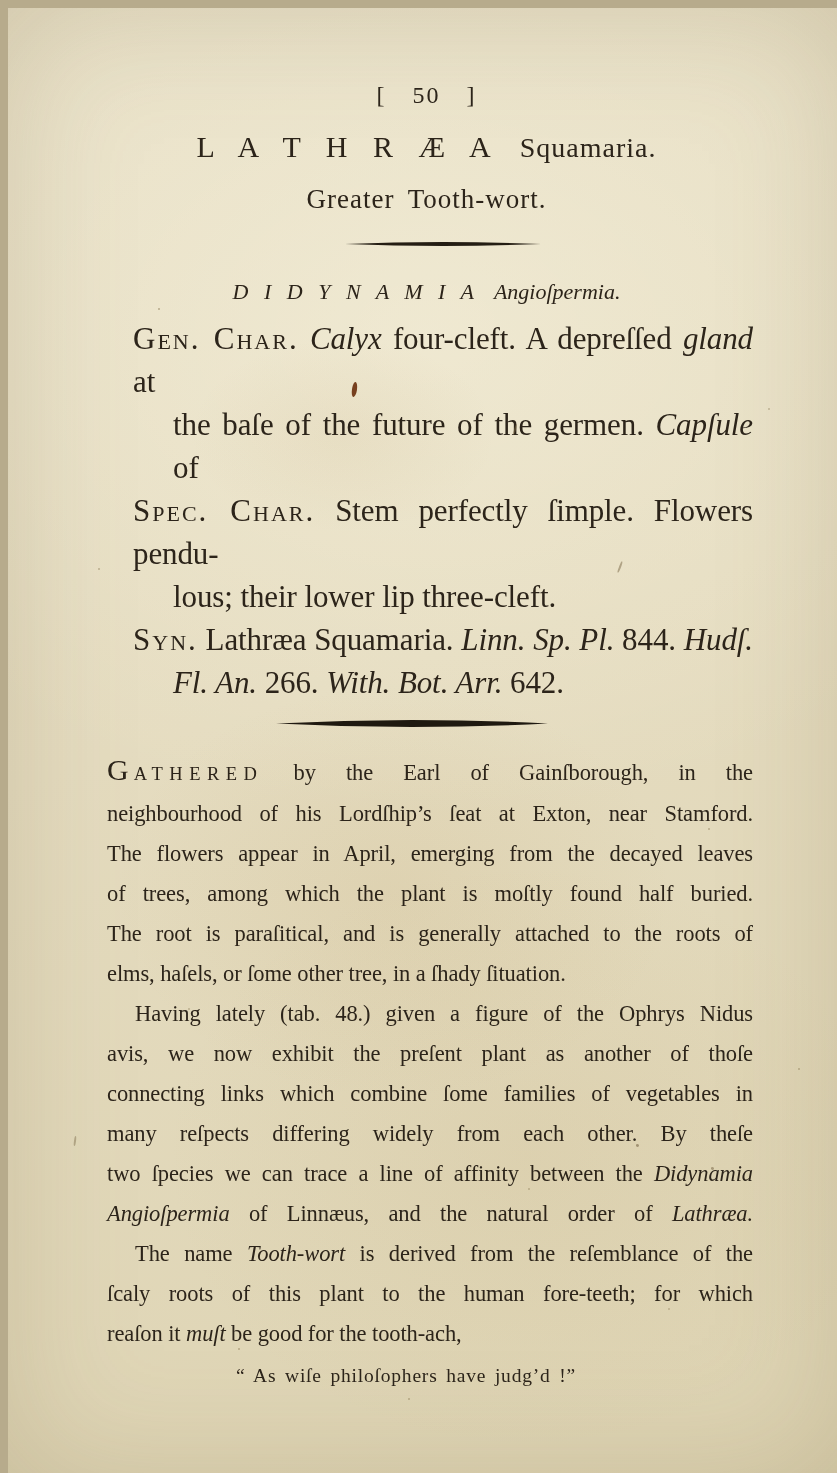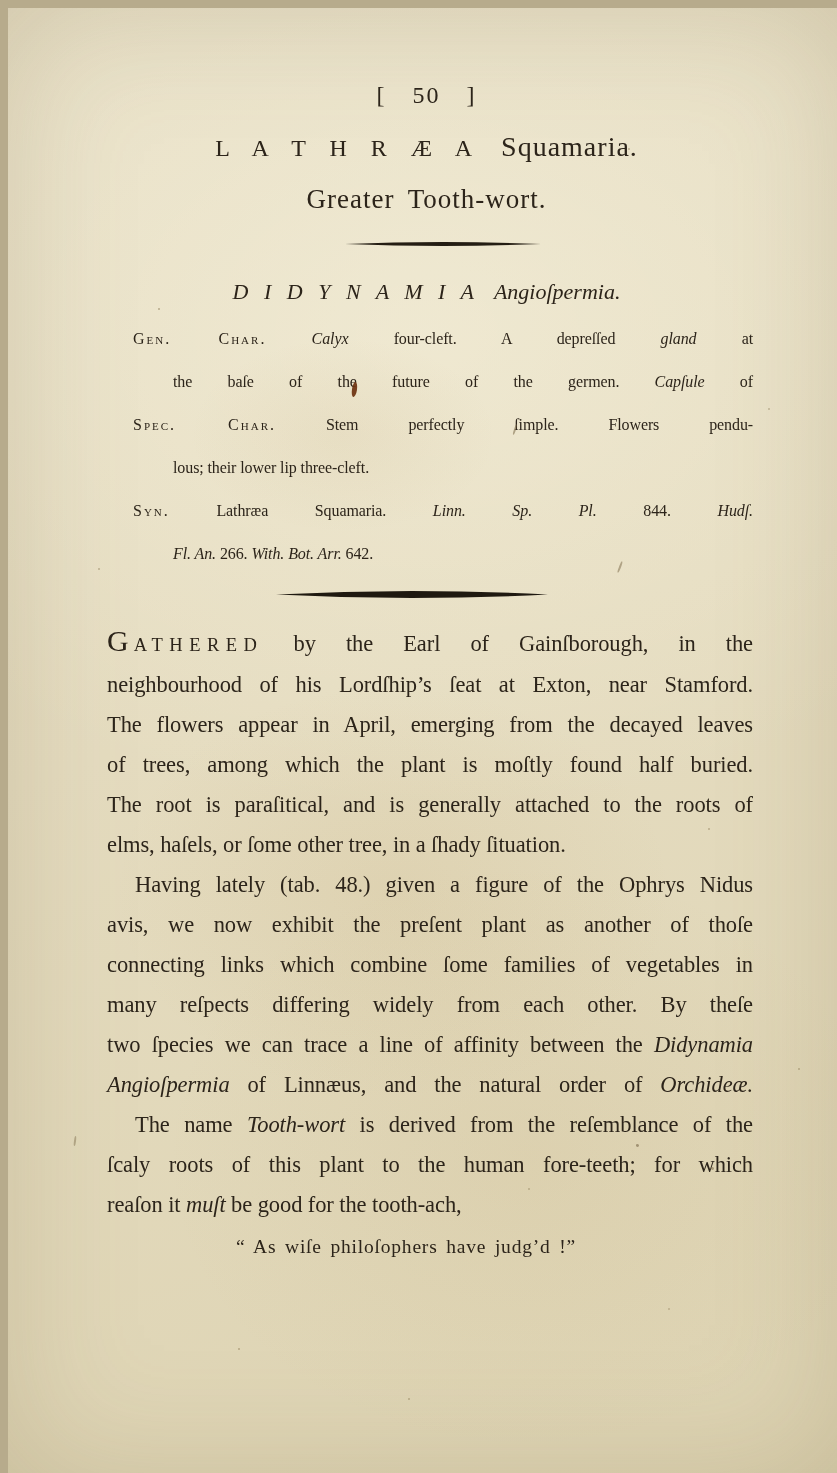--- a/index.html
+++ b/index.html
@@ -21,34 +21,34 @@
   }
   .page *{box-sizing:border-box;}
   .center{text-align:center;}
   .i{font-style:italic;}
   .sc{font-variant:small-caps;letter-spacing:2px;}
   .gap{display:inline-block;width:20px;}
   .gap2{display:inline-block;width:15px;}
   
   .pagenum{padding-top:72px;font-size:24px;line-height:30px;word-spacing:18px;letter-spacing:2px;}
   .title{margin-top:17px;font-size:28px;line-height:40px;}
-  .t-genus{font-size:24px;letter-spacing:9px;}
+  .t-genus{font-size:30px;letter-spacing:9px;}
   .t-species{letter-spacing:1px;text-align:right;}
   .subtitle{margin-top:13px;font-size:27px;line-height:36px;letter-spacing:1px;word-spacing:6px;}
   
   .rule{display:block;margin:0;}
   .rule1{margin:23px 0 0 337px;}
   .rule2{margin:14px 0 0 268px;}
   
   .classline{margin-top:29px;font-size:22px;line-height:30px;font-style:italic;}
   .cl-genus{letter-spacing:5px;}
   
   .tline{white-space:normal;}
   .just{text-align:justify;text-align-last:justify;}
-  .genchar{margin:10px 0 0 125px;width:620px;font-size:16px;line-height:43px;letter-spacing:-0.1px;}
+  .genchar{margin:10px 0 0 125px;width:620px;font-size:31px;line-height:43px;letter-spacing:-0.1px;}
   .genchar .ind1{padding-left:40px;}
   .genchar .ind2{padding-left:28px;}
   .bodytext{margin:21px 0 0 99px;width:646px;font-size:22.5px;line-height:40px;letter-spacing:-0.1px;}
   .bodytext .ind3{padding-left:28px;}
   .bigcap{font-size:30px;letter-spacing:5px;}
   .caps{font-size:18.5px;letter-spacing:6.5px;}
   .quoteline{margin:8px 0 0 228px;font-size:19.5px;line-height:28px;letter-spacing:0.8px;word-spacing:3px;}
   
   .speck{position:absolute;border-radius:45% 55% 50% 50%;}
   .ink-speck{left:344px;top:374px;width:5px;height:15px;background:#6d3210;transform:rotate(9deg);opacity:.92;}
@@ -99,21 +99,21 @@
       <div class="tline just"><span>neighbourhood of his Lordſhip’s ſeat at Exton, near Stamford.</span></div>
       <div class="tline just"><span>The flowers appear in April, emerging from the decayed leaves</span></div>
       <div class="tline just"><span>of trees, among which the plant is moſtly found half buried.</span></div>
       <div class="tline just"><span>The root is paraſitical, and is generally attached to the roots of</span></div>
       <div class="tline"><span>elms, haſels,  or ſome other tree, in a ſhady ſituation.</span></div>
       <div class="tline just ind3"><span>Having lately (tab. 48.) given a figure of the Ophrys Nidus</span></div>
       <div class="tline just"><span>avis, we now exhibit the preſent plant as another of thoſe</span></div>
       <div class="tline just"><span>connecting links which combine ſome families of vegetables in</span></div>
       <div class="tline just"><span>many reſpects differing widely from each other.  By theſe</span></div>
       <div class="tline just"><span>two ſpecies we can trace a line of affinity between the </span><span class="i">Didynamia</span></div>
-      <div class="tline just"><span class="i">Angioſpermia</span><span> of Linnæus, and the natural order of </span><span class="i">Orchideæ.</span></div>
+      <div class="tline just"><span class="i">Angioſpermia</span><span> of Linnæus, and the natural order of </span><span class="i">Lathræa.</span></div>
       <div class="tline just ind3"><span>The name </span><span class="i">Tooth-wort</span><span> is derived from the reſemblance of the</span></div>
       <div class="tline just"><span>ſcaly roots of this plant to the human fore-teeth;  for which</span></div>
       <div class="tline"><span>reaſon it </span><span class="i">muſt</span><span> be good for the tooth-ach,</span></div>
     </div>
 
   <div class="quoteline">“ As wiſe philoſophers have judg’d !”</div>
 
   <div class="speck ink-speck"></div>
   <div class="speck tick1"></div>
   <div class="speck tick2"></div>

